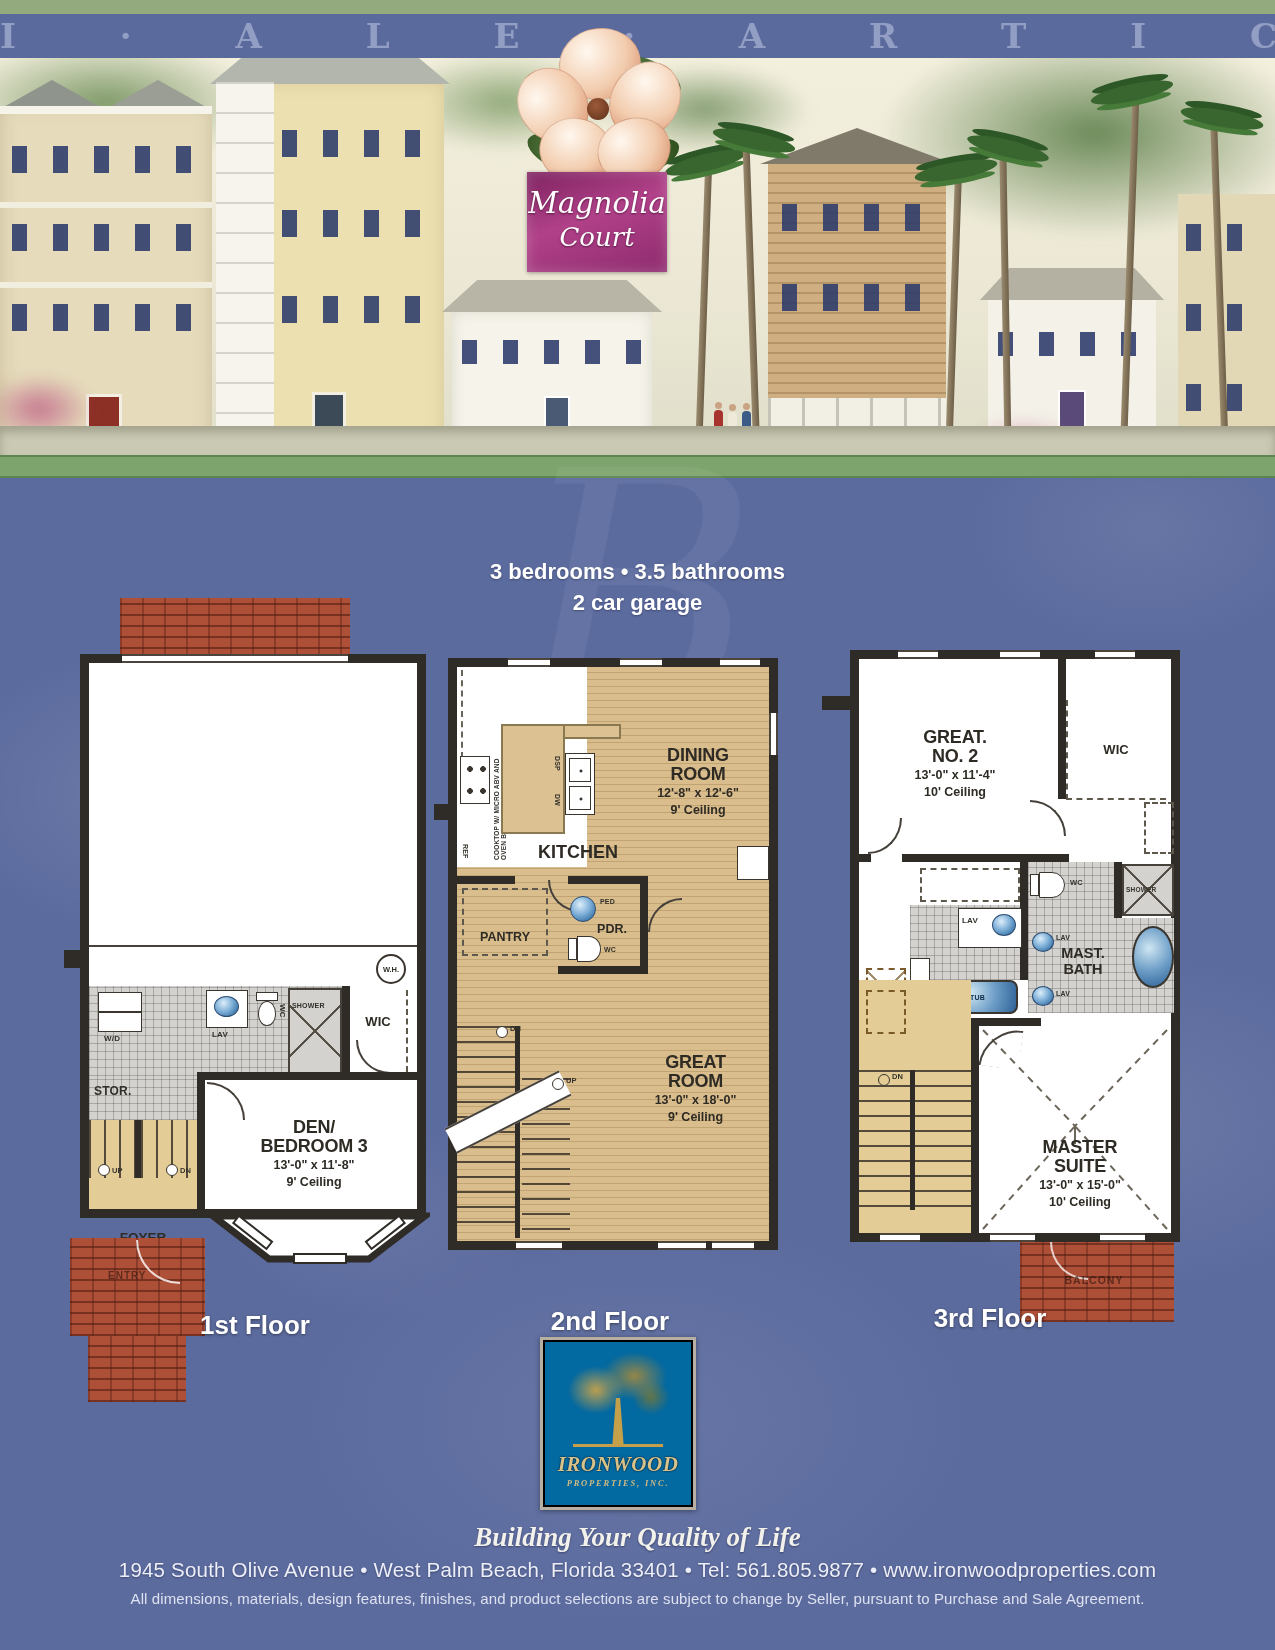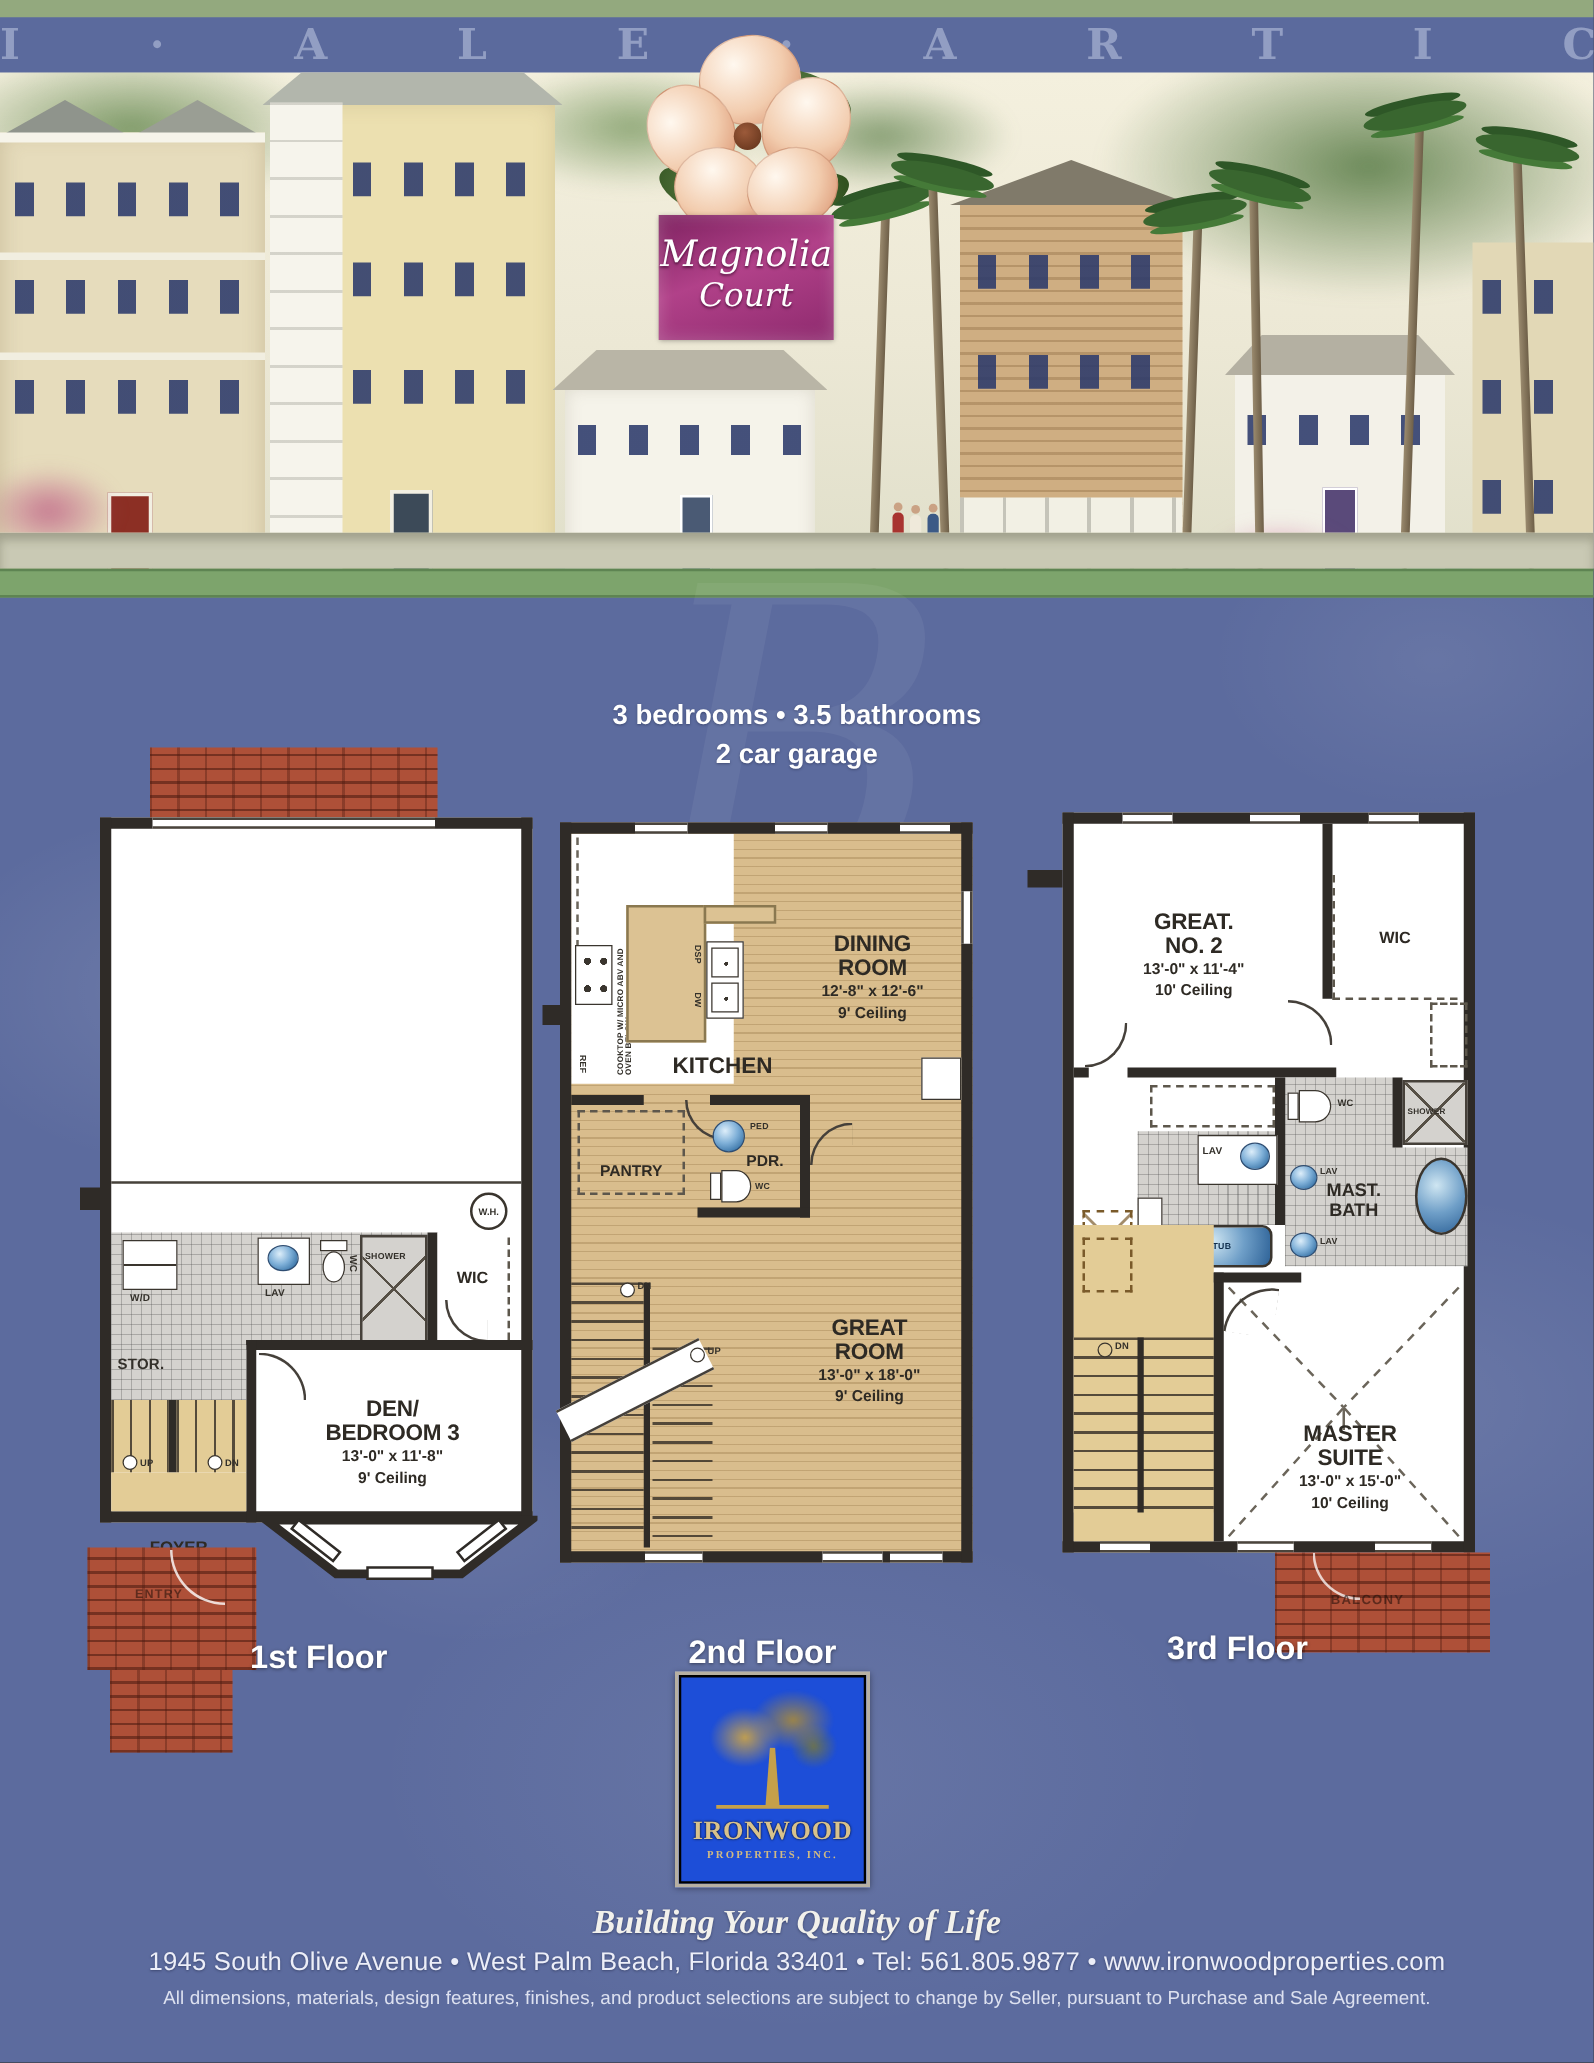--- a/index.html
+++ b/index.html
@@ -67,22 +67,22 @@
      text-align:center;color:#fff;font-family:"DejaVu Serif",serif;font-style:italic;}
   
   .bigtitle{position:absolute;width:100%;text-align:center;color:#fbfaf3;
      font-family:"DejaVu Serif",serif;font-style:italic;font-weight:400;font-size:64px;
      letter-spacing:1px;text-shadow:0 2px 3px rgba(20,25,50,.4);}
   .specs{position:absolute;width:100%;text-align:center;color:#fff;
      font:700 22px "Liberation Sans",sans-serif;line-height:31px;text-shadow:0 1px 2px rgba(20,25,50,.4);}
   .watermark{position:absolute;width:100%;text-align:center;
      font-family:"DejaVu Serif",serif;font-style:italic;font-size:330px;color:rgba(255,255,255,.055);line-height:1;}
   
-  .logobox{position:absolute;background:#1d4ed8;border:3px solid #b7b0a2;
-     box-shadow:inset 0 0 0 2px #000, 0 1px 5px rgba(0,0,0,.4);}
+  .logobox{position:absolute;background:#0369a1;border:3px solid #b7b0a2;
+     box-shadow:inset 0 0 0 2px #000, 0 1px 5px rgba(0,0,0,.4);font-style:italic;}
   .lg-name{position:absolute;width:100%;text-align:center;font-family:"Liberation Serif",serif;
      font-weight:700;font-size:21px;color:#d8c28c;letter-spacing:.5px;text-shadow:0 0 2px #000;}
   .lg-sub{position:absolute;width:100%;text-align:center;font-family:"Liberation Serif",serif;
      font-weight:700;font-size:8.5px;color:#d0ba84;letter-spacing:1.8px;}
   .tagline{position:absolute;width:100%;text-align:center;color:#f2f1ec;
      font-family:"Liberation Serif",serif;font-style:italic;font-weight:700;font-size:27px;text-shadow:0 1px 2px rgba(10,15,40,.45);}
   .address{position:absolute;width:100%;text-align:center;color:#eceef8;
      font:500 20.5px "Liberation Sans",sans-serif;letter-spacing:.2px;text-shadow:0 1px 2px rgba(10,15,40,.4);}
   .disclaimer{position:absolute;width:100%;text-align:center;color:#dde1f0;
      font:400 15px "Liberation Sans",sans-serif;letter-spacing:.1px;}
@@ -433,21 +433,21 @@
 
     <div class="rlabel" style="left:150px;top:488px;width:160px;">
       <div class="rn">MASTER</div>
       <div class="rn">SUITE</div>
       <div class="rd">13'-0" x 15'-0"</div>
       <div class="rd">10' Ceiling</div>
     </div>
     <div class="win" style="left:140px;top:583px;width:45px;"></div>
     <div class="win" style="left:250px;top:583px;width:45px;"></div>
 
-    <div class="a brick" style="left:170px;top:592px;width:172px;height:80px;">
+    <div class="a brick" style="left:170px;top:592px;width:154px;height:80px;">
       <div class="door" style="left:30px;top:0;width:38px;height:38px;border-left:2px solid rgba(255,255,255,.75);border-bottom:2px solid rgba(255,255,255,.75);border-radius:0 0 0 100%;"></div>
       <div class="rlabel" style="left:0;top:32px;width:148px;font-size:10.5px;font-weight:700;color:rgba(35,16,10,.58);letter-spacing:1px;">BALCONY</div>
     </div>
   </div>
   <div class="flabel" style="left:885px;top:1303px;width:210px;">3rd Floor</div>
 
   <div class="logobox" style="left:540px;top:1337px;width:150px;height:167px;">
     <div class="a" style="left:20px;top:8px;width:110px;height:70px;filter:blur(1px);background:
        radial-gradient(closest-side at 30% 60%, rgba(200,162,74,.95), rgba(200,162,74,0) 85%),
        radial-gradient(closest-side at 65% 40%, rgba(168,138,60,.9), rgba(168,138,60,0) 85%),

